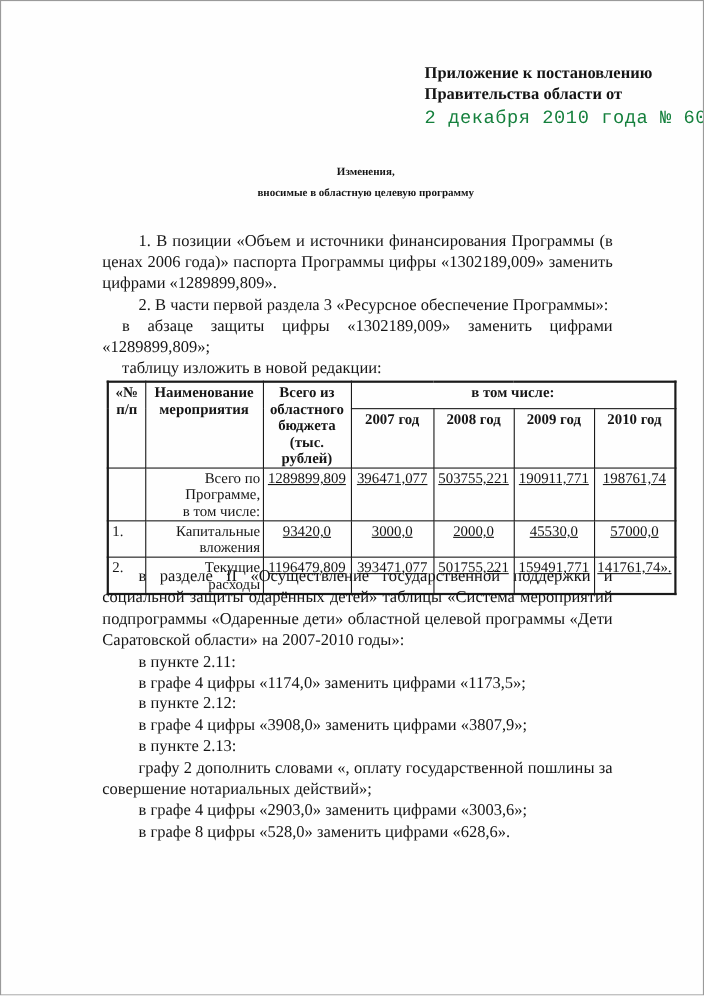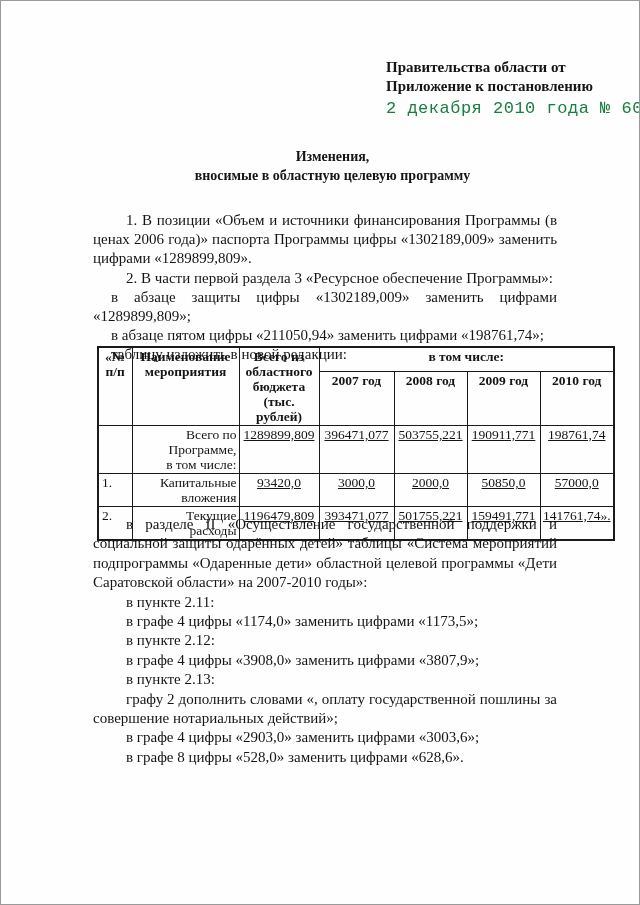--- a/index.html
+++ b/index.html
@@ -22,21 +22,21 @@
     font-weight:normal;
     font-size:17px;
     letter-spacing:0.5px;
     color:#15803d;
     margin-top:3px;
     white-space:nowrap;
   }
   .title-block{
     position:absolute;left:100px;top:146px;width:463px;
     text-align:center;font-weight:bold;
-    font-size:14px;line-height:19px;
+    font-size:10px;line-height:19px;
   }
   .body-block{
     position:absolute;left:92px;width:464px;
     font-size:15px;line-height:19.2px;
     text-align:justify;
   }
   .body-block.sec1{top:210px;}
   .body-block.sec3{top:514px;line-height:19.4px;}
   .body-block p{margin:0;padding:0;}
   .ind-lg{text-indent:33px;}
@@ -63,35 +63,34 @@
   .doc-table td.name-col{text-align:right;padding-left:3px;white-space:pre-line;}
   .doc-table td.val-col{text-align:center;text-decoration:underline;}
   .doc-table tr.incl-row th{border-bottom:1px solid #1a1a1a;}
 </style>
 </head>
 <body>
 
 <div class="page">
 
   <div class="header-block">
+    <div>Приложение к постановлению</div>
     <div>Правительства области от</div>
-    <div>Приложение к постановлению</div>
     <div class="typed-line">2 декабря 2010 года № 608-П</div>
   </div>
 
   <div class="title-block">
     <div>Изменения,</div>
     <div>вносимые в областную целевую программу</div>
   </div>
 
   <div class="body-block sec1">
     <p class="ind-lg">1. В позиции «Объем и источники финансирования Программы (в ценах 2006 года)» паспорта Программы цифры «1302189,009» заменить цифрами «1289899,809».</p>
     <p class="ind-lg">2. В части первой раздела 3 «Ресурсное обеспечение Программы»:</p>
     <p class="ind-sm">в абзаце защиты цифры «1302189,009» заменить цифрами «1289899,809»;</p>
-    <p class="ind-sm">в абзаце пятом цифры «211050,94» заменить цифрами «198761,74»;</p>
     <p class="ind-sm">таблицу изложить в новой редакции:</p>
   </div>
 
   <table class="doc-table">
     <colgroup>
       <col style="width:34px">
         <col style="width:107px">
         <col style="width:80px">
       <col style="width:75px">
         <col style="width:73px">
@@ -129,21 +128,21 @@
         <td class="val-col">190911,771</td>
         <td class="val-col">198761,74</td>
       </tr>
       <tr style="height:32px;">
         <td class="num-col">1.</td>
         <td class="name-col">Капитальные
 вложения</td>
         <td class="val-col">93420,0</td>
         <td class="val-col">3000,0</td>
         <td class="val-col">2000,0</td>
-        <td class="val-col">50850,0</td>
+        <td class="val-col">45530,0</td>
         <td class="val-col">57000,0</td>
       </tr>
       <tr style="height:30px;">
         <td class="num-col">2.</td>
         <td class="name-col">Текущие
 расходы</td>
         <td class="val-col">1196479,809</td>
         <td class="val-col">393471,077</td>
         <td class="val-col">501755,221</td>
         <td class="val-col">159491,771</td>

